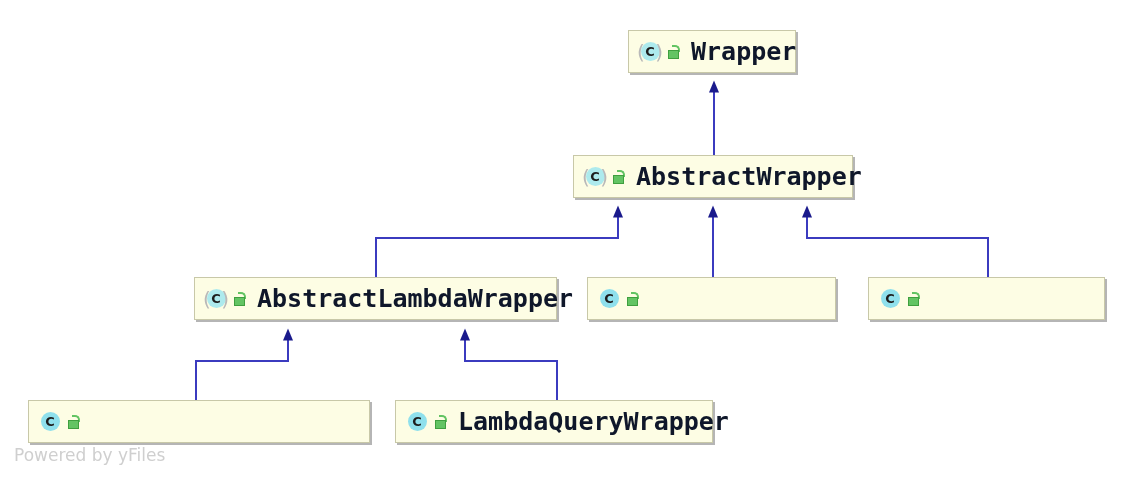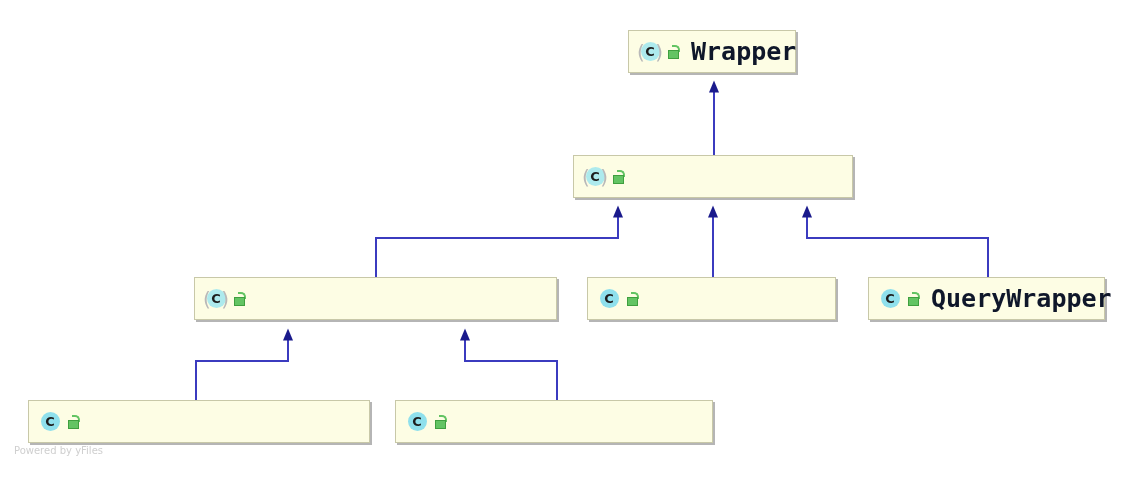--- a/index.html
+++ b/index.html
@@ -119,21 +119,21 @@
     font-weight: 700;
     color: #0f172a;
     letter-spacing: 0px;
     line-height: 1;
   }
   #watermark {
     position: absolute;
     left: 14px;
     top: 445px;
     font-family: "DejaVu Sans", sans-serif;
-    font-size: 10px;
+    font-size: 17px;
     color: #cfcfcf;
     user-select: none;
   }
 </style>
 </head>
 <body>
 
 <div id="diagram">
 
   <svg id="edges" viewBox="0 0 1134 477" width="1134" height="477">
@@ -190,35 +190,37 @@
         <span class="paren l">(</span>
         <span class="disc"></span>
         <span class="cletter">C</span>
         <span class="paren r">)</span>
       </span>
       <span class="lock-icon">
         <span class="shackle"></span>
         <span class="body"></span>
       </span>
     </span>
+    <span class="node-label">AbstractWrapper</span>
   </div>
 
   <div class="uml-node" style="left:194px; top:277px; width:363px; height:43px;">
     <span class="node-icons">
       <span class="class-icon abstract">
         <span class="paren l">(</span>
         <span class="disc"></span>
         <span class="cletter">C</span>
         <span class="paren r">)</span>
       </span>
       <span class="lock-icon">
         <span class="shackle"></span>
         <span class="body"></span>
       </span>
     </span>
+    <span class="node-label">AbstractLambdaWrapper</span>
   </div>
 
   <div class="uml-node" style="left:587px; top:277px; width:249px; height:43px;">
     <span class="node-icons">
       <span class="class-icon">
         <span class="disc"></span>
         <span class="cletter">C</span>
       </span>
       <span class="lock-icon">
         <span class="shackle"></span>
@@ -231,21 +233,20 @@
     <span class="node-icons">
       <span class="class-icon">
         <span class="disc"></span>
         <span class="cletter">C</span>
       </span>
       <span class="lock-icon">
         <span class="shackle"></span>
         <span class="body"></span>
       </span>
     </span>
-    <span class="node-label">QueryWrapper</span>
   </div>
 
   <div class="uml-node" style="left:28px; top:400px; width:342px; height:43px;">
     <span class="node-icons">
       <span class="class-icon">
         <span class="disc"></span>
         <span class="cletter">C</span>
       </span>
       <span class="lock-icon">
         <span class="shackle"></span>
@@ -258,17 +259,18 @@
     <span class="node-icons">
       <span class="class-icon">
         <span class="disc"></span>
         <span class="cletter">C</span>
       </span>
       <span class="lock-icon">
         <span class="shackle"></span>
         <span class="body"></span>
       </span>
     </span>
+    <span class="node-label">LambdaQueryWrapper</span>
   </div>
 
   <div id="watermark">Powered by yFiles</div>
 
 </div>
 
 </body></html>

